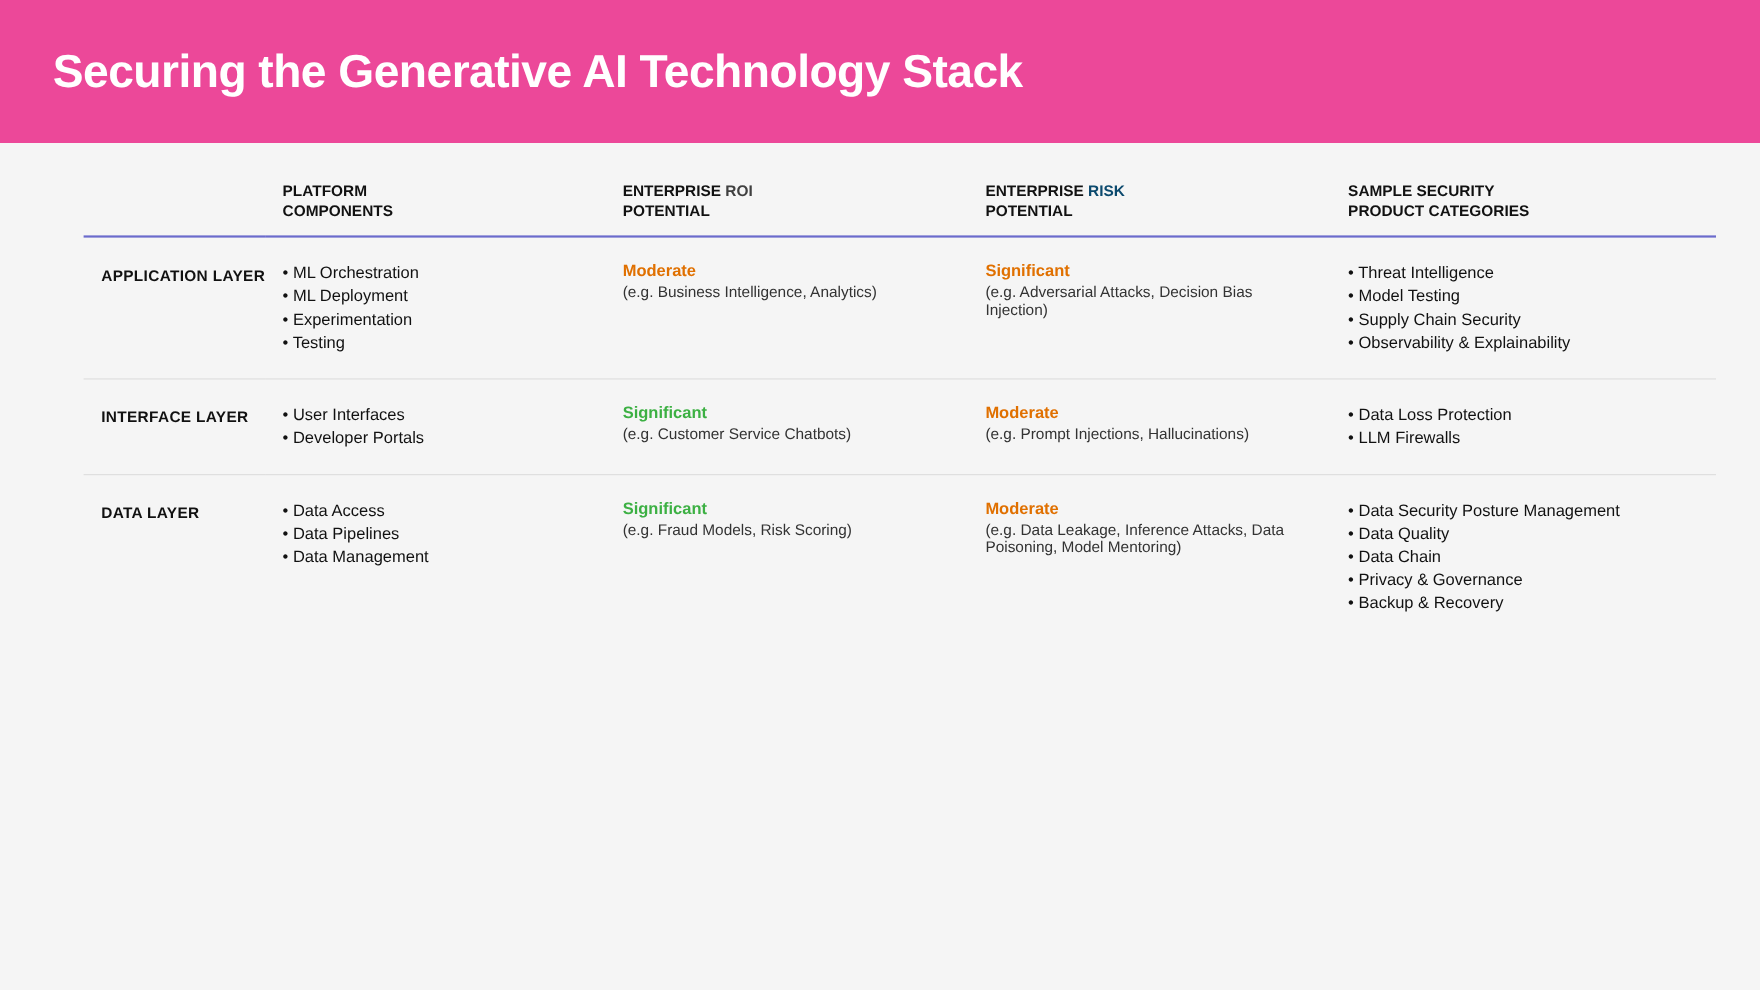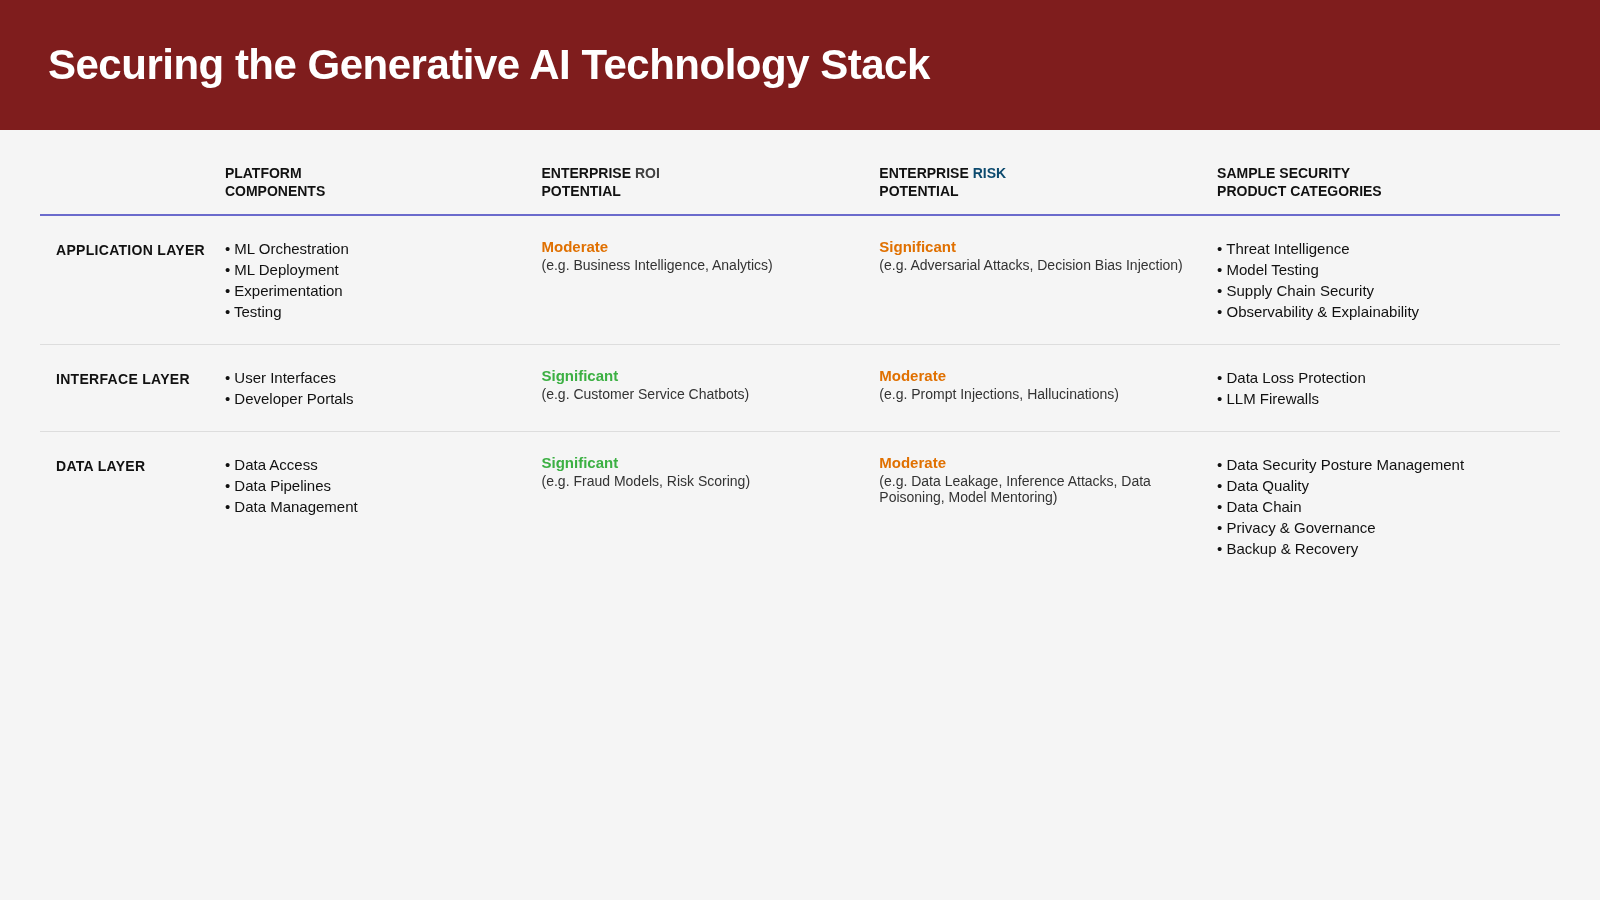--- a/index.html
+++ b/index.html
@@ -4,35 +4,36 @@
   <style>
     * { box-sizing: border-box; margin: 0; padding: 0; }
     body {
       font-family: 'Arial', sans-serif;
       background: #f5f5f5;
       width: 1600px;
       height: 900px;
       overflow: hidden;
     }
     .header {
-      background: #7f1d1d;
+      background: #ec4899;
       padding: 32px 48px;
       height: 130px;
       display: flex;
       align-items: center;
     }
     .header h1 {
       color: #ffffff;
       font-size: 42px;
       font-weight: 700;
       letter-spacing: -0.5px;
     }
     .content {
       padding: 20px 40px 20px 40px;
       height: 684px;
+      margin-left: 36px;
     }
     table {
       width: 100%;
       border-collapse: collapse;
       table-layout: fixed;
     }
     col.col-layer { width: 160px; }
     col.col-platform { width: 300px; }
     col.col-roi { width: 320px; }
     col.col-risk { width: 320px; }

